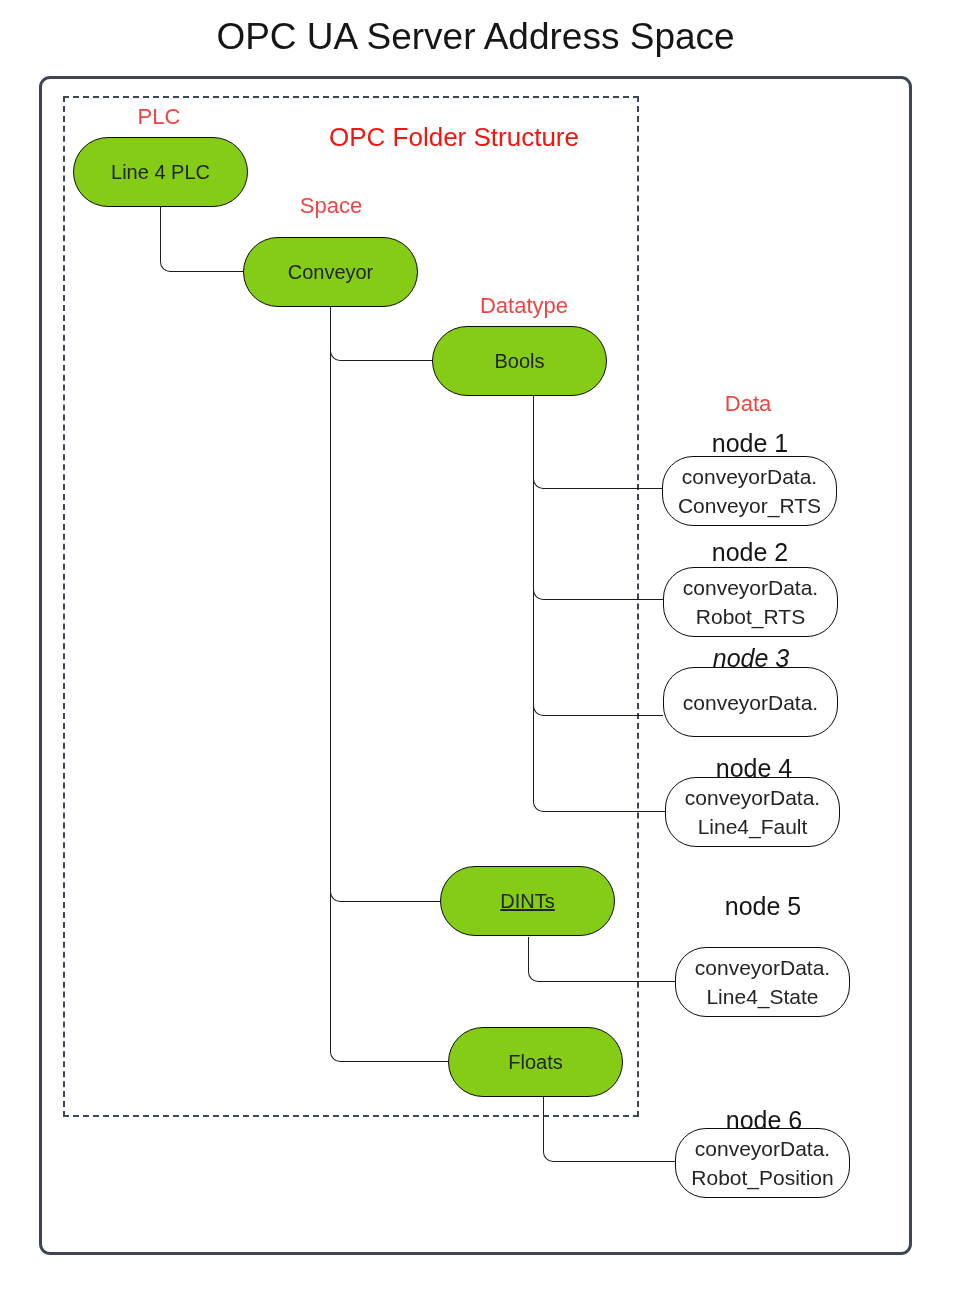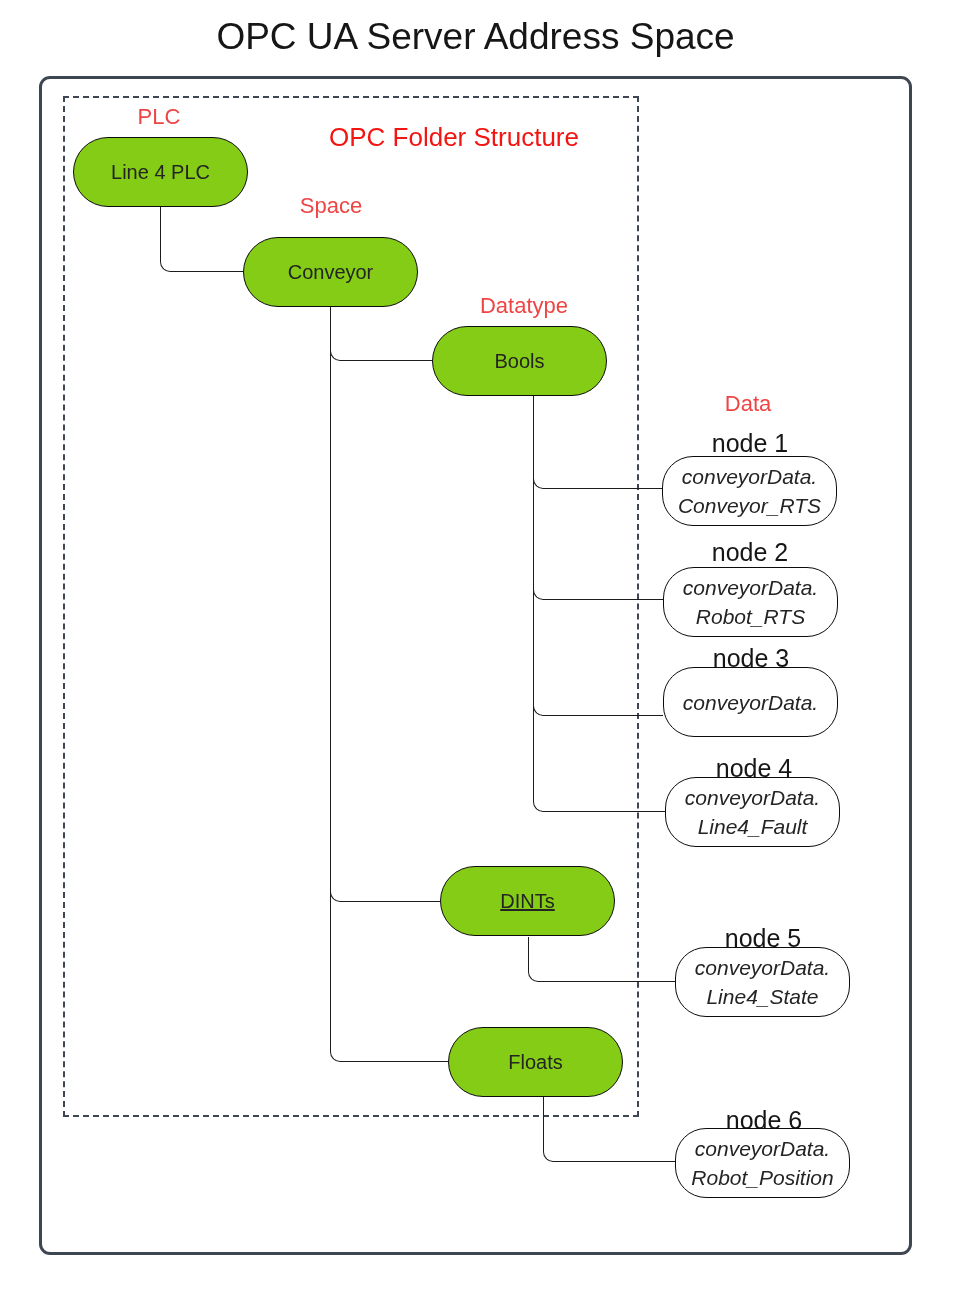--- a/index.html
+++ b/index.html
@@ -48,21 +48,21 @@
     background:#84cc16;border:1.7px solid #0c0c0c;border-radius:35px;
     display:flex;align-items:center;justify-content:center;
     font-size:20px;color:#242424;z-index:3;white-space:nowrap;
   }
   .data-bubble{
     position:absolute;width:175px;height:70px;
     background:#fff;border:1.6px solid #0c0c0c;border-radius:31px;
     display:flex;flex-direction:column;align-items:center;justify-content:center;
     font-size:21px;line-height:29px;color:#242424;z-index:3;
   }
-  .data-bubble span{white-space:nowrap;font-style:italic;}
+  .data-bubble span{white-space:nowrap;}
   .conn{
     position:absolute;
     border-left:1.7px solid var(--line);
     border-bottom:1.7px solid var(--line);
     border-bottom-left-radius:10px;
     z-index:1;
   }
 </style>
 </head>
 <body>
@@ -100,32 +100,32 @@
   <span>conveyorData.</span>
   <span>Conveyor_RTS</span>
 </div>
 
 <div class="node-label" style="left:750px;top:538px;">node 2</div>
 <div class="data-bubble" style="left:663px;top:567px;">
   <span>conveyorData.</span>
   <span>Robot_RTS</span>
 </div>
 
-<div class="node-label" style="left:751px;top:644px;">node 3</div>
+<div class="node-label" style="left:751px;top:644px;font-style:italic;">node 3</div>
 <div class="data-bubble" style="left:663px;top:667px;">
   <span>conveyorData.</span>
 </div>
 
 <div class="node-label" style="left:754px;top:754px;">node 4</div>
 <div class="data-bubble" style="left:665px;top:777px;">
   <span>conveyorData.</span>
   <span>Line4_Fault</span>
 </div>
 
-<div class="node-label" style="left:763px;top:924px;">node 5</div>
+<div class="node-label" style="left:763px;top:892px;">node 5</div>
 <div class="data-bubble" style="left:675px;top:947px;">
   <span>conveyorData.</span>
   <span>Line4_State</span>
 </div>
 
 <div class="node-label" style="left:764px;top:1106px;">node 6</div>
 <div class="data-bubble" style="left:675px;top:1128px;">
   <span>conveyorData.</span>
   <span>Robot_Position</span>
 </div>

